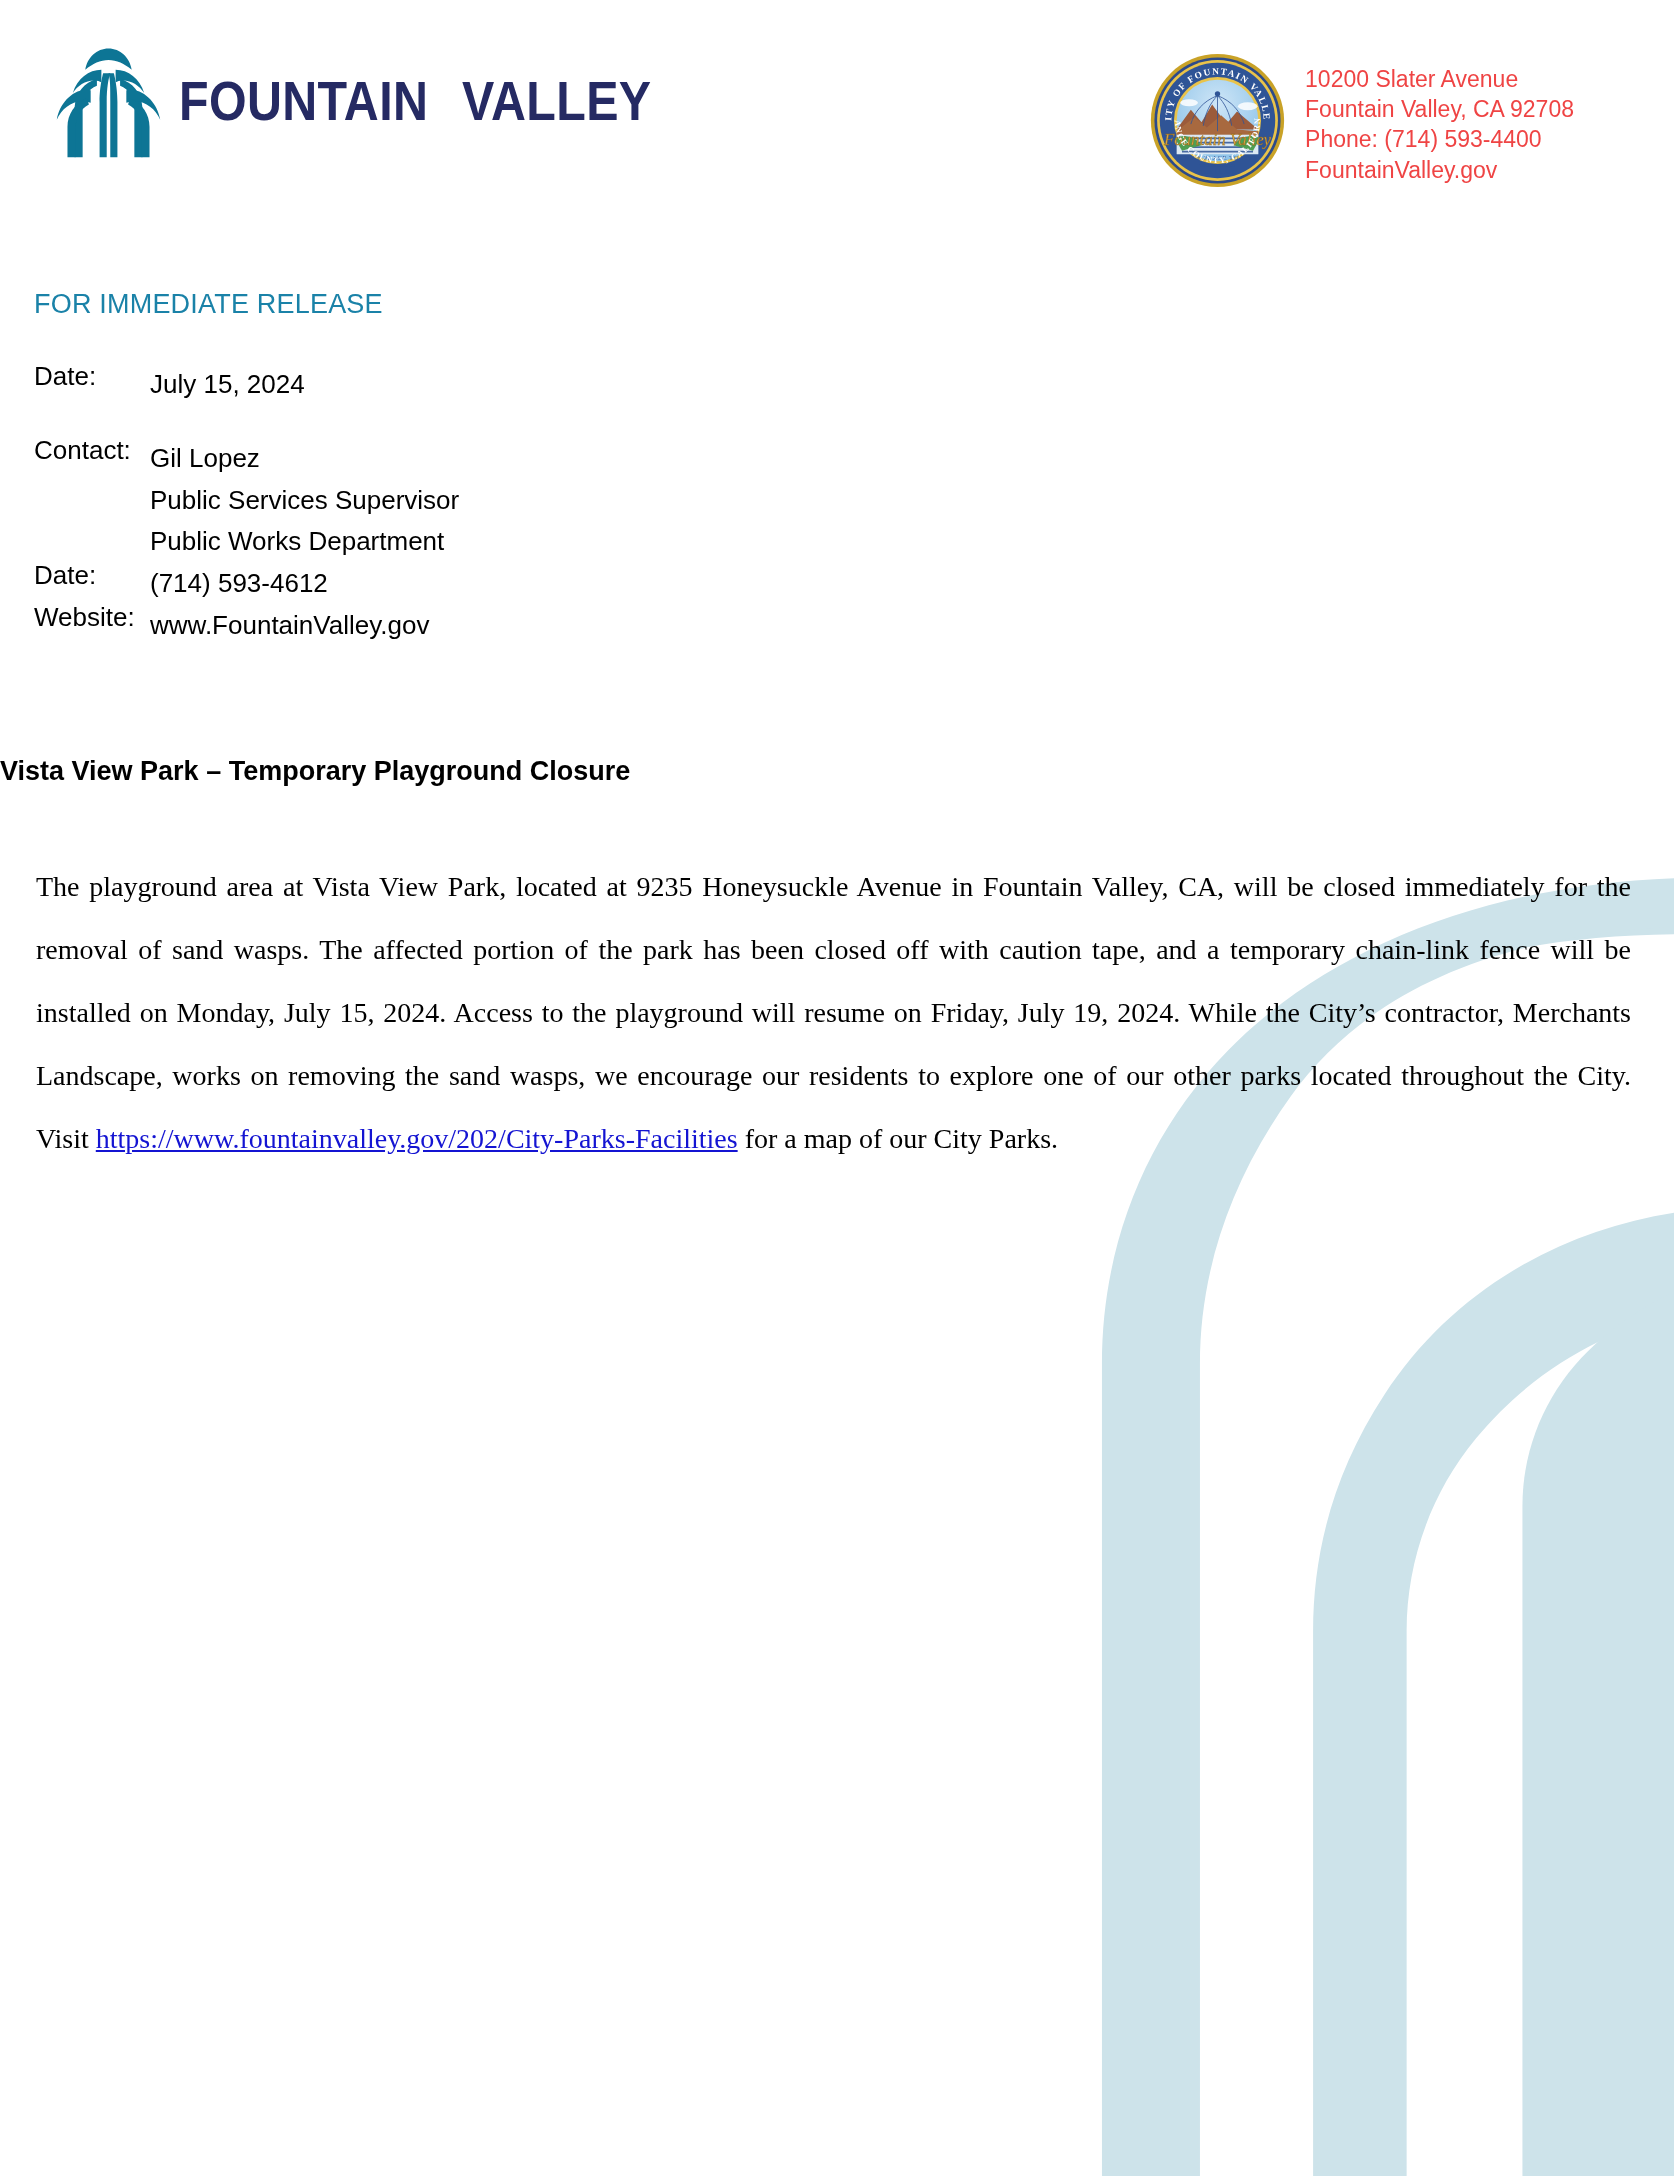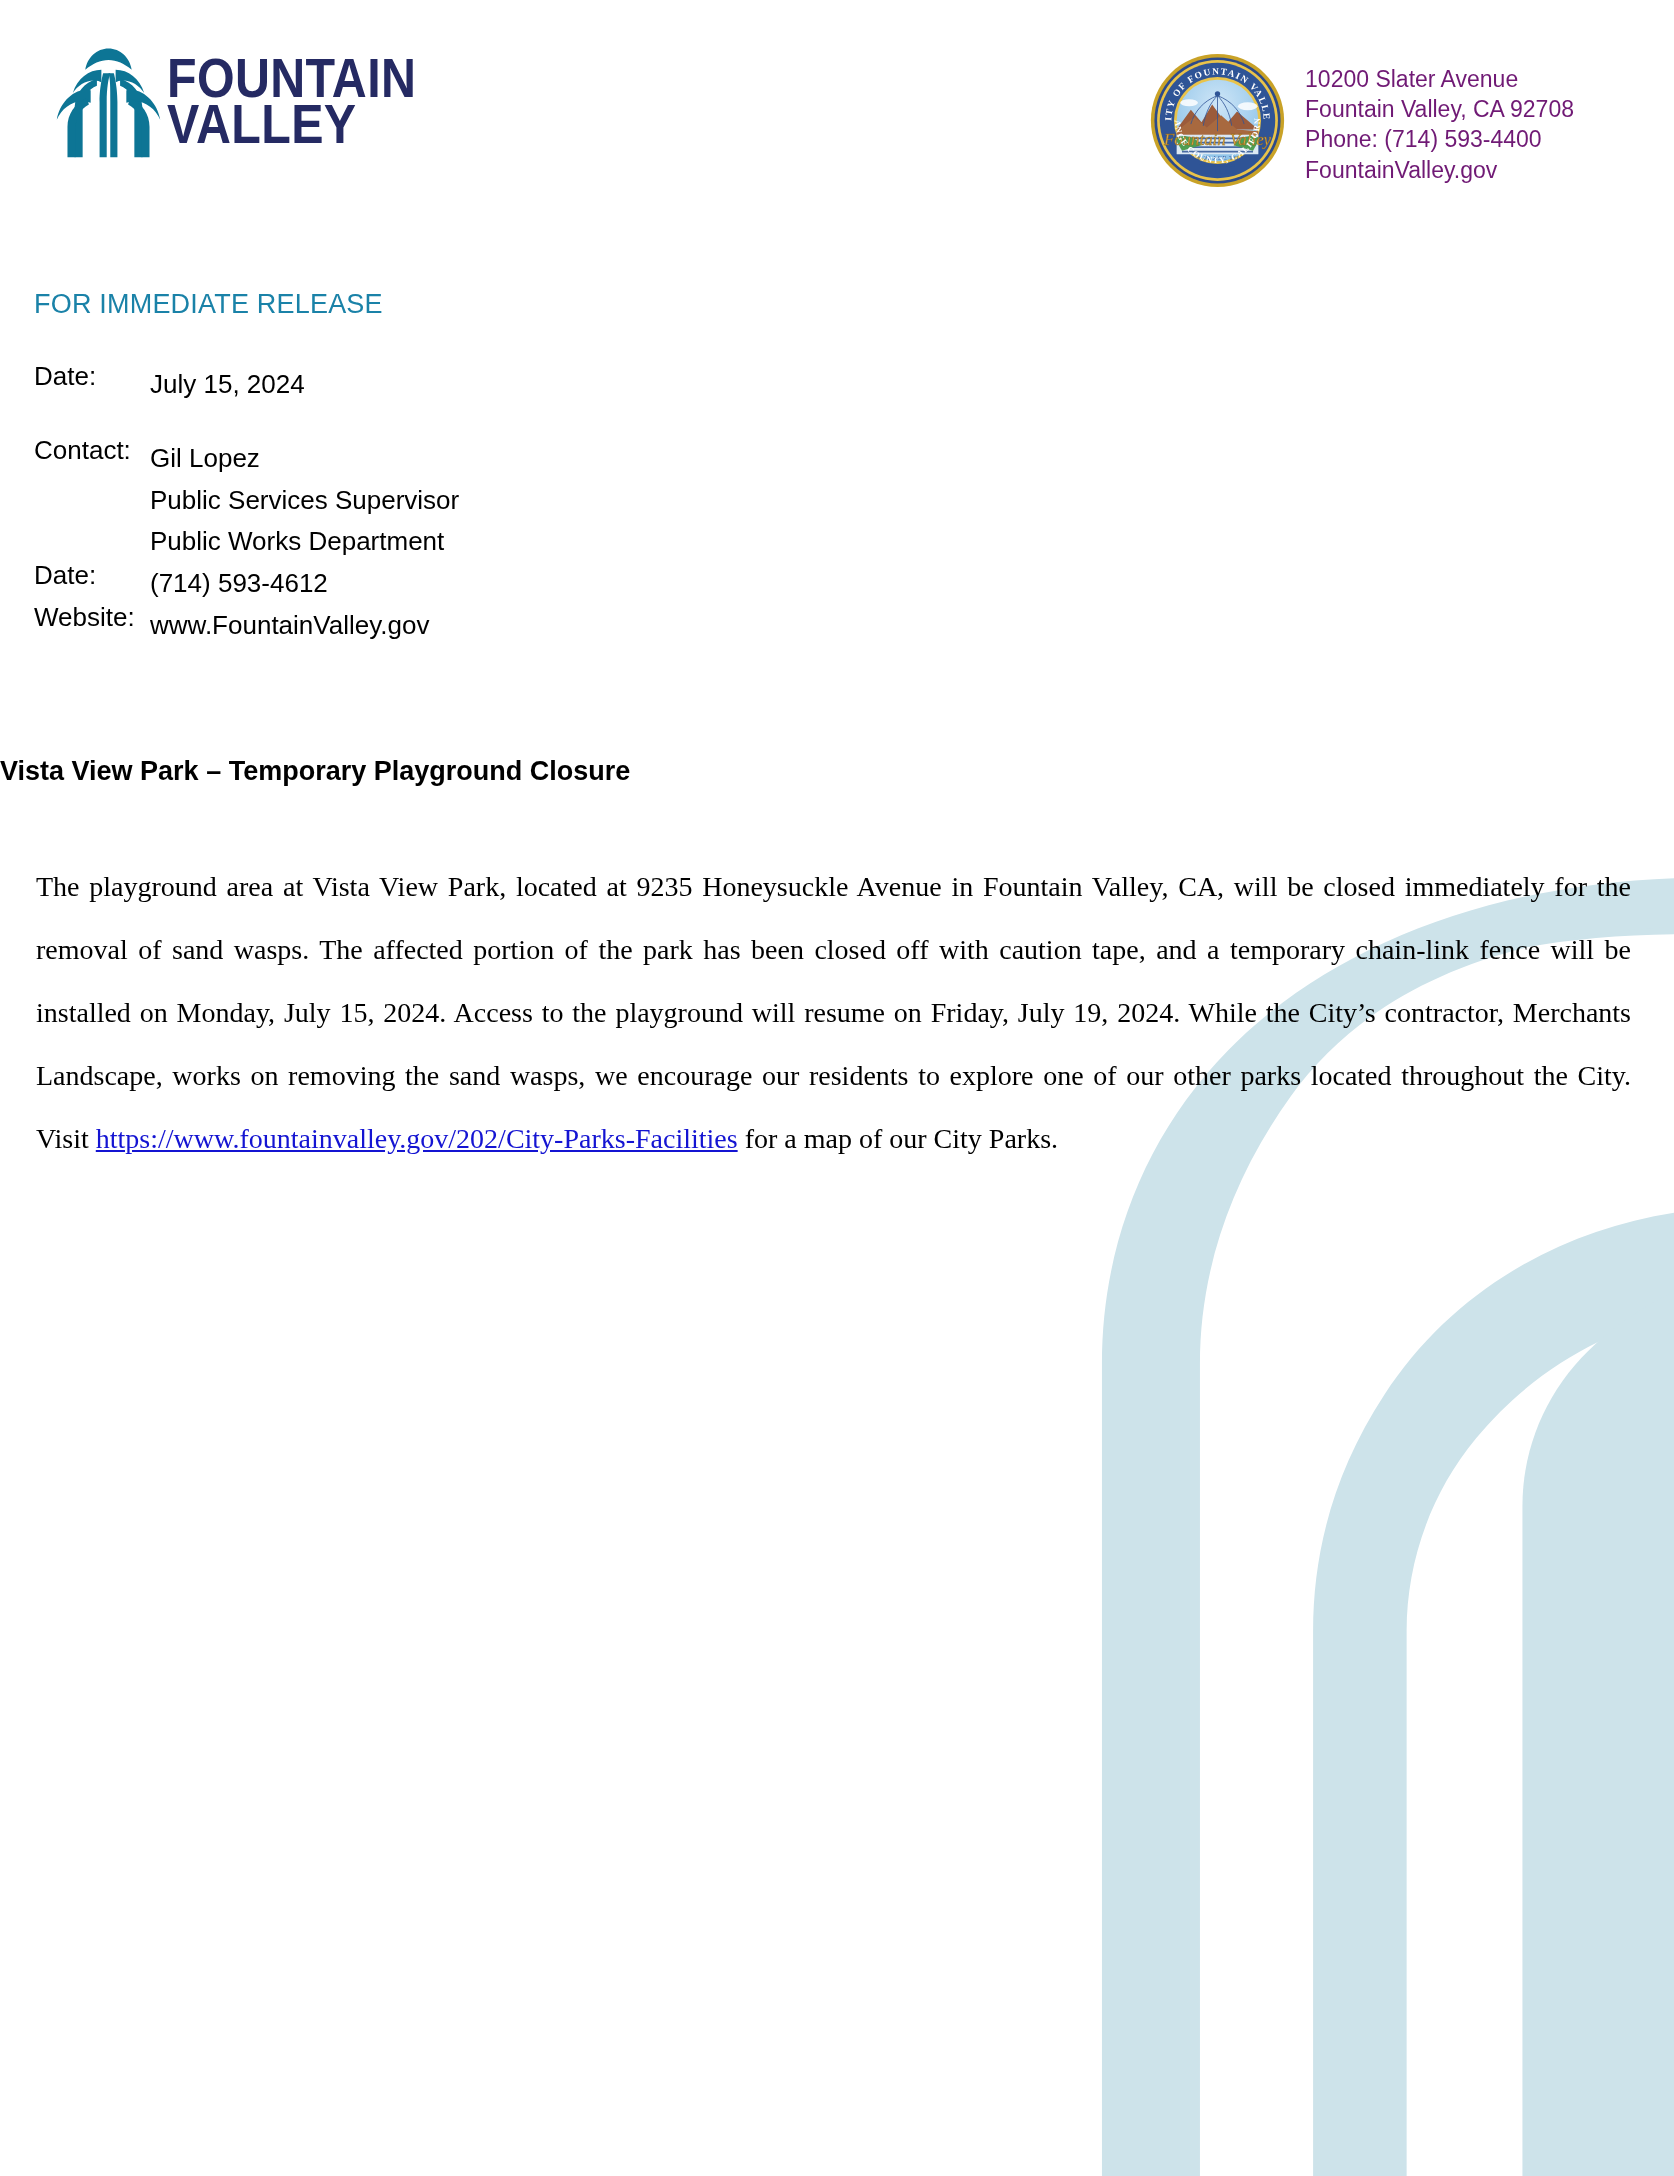--- a/index.html
+++ b/index.html
@@ -44,23 +44,23 @@
     top: 43px;
     display: flex;
     align-items: center;
   }
   .logo-mark {
     width: 107px;
     height: 116px;
     flex: 0 0 auto;
   }
   .logo-words {
-    margin-left: 5px;
+    margin-left: 17px;
     display: flex;
-    flex-direction: column;
+    flex-direction: row;
     line-height: 0.84;
   }
   .logo-words .w {
     font-family: "Liberation Sans", sans-serif;
     font-weight: bold;
     font-size: 55px;
     letter-spacing: 0.4px;
     color: #252a63;
     transform: scaleX(0.88);
     transform-origin: left center;
@@ -75,21 +75,21 @@
     align-items: flex-start;
   }
   .seal {
     width: 135px;
     height: 135px;
     flex: 0 0 auto;
   }
   .addr {
     margin-left: 19.6px;
     margin-top: 10.7px;
-    color: #701a75;
+    color: #ef4444;
     font-size: 23px;
     line-height: 1.32;
     white-space: nowrap;
   }
   .addr div { font-family: "Liberation Sans", sans-serif; }
 
   
   .release-line {
     position: absolute;
     left: 34px;

